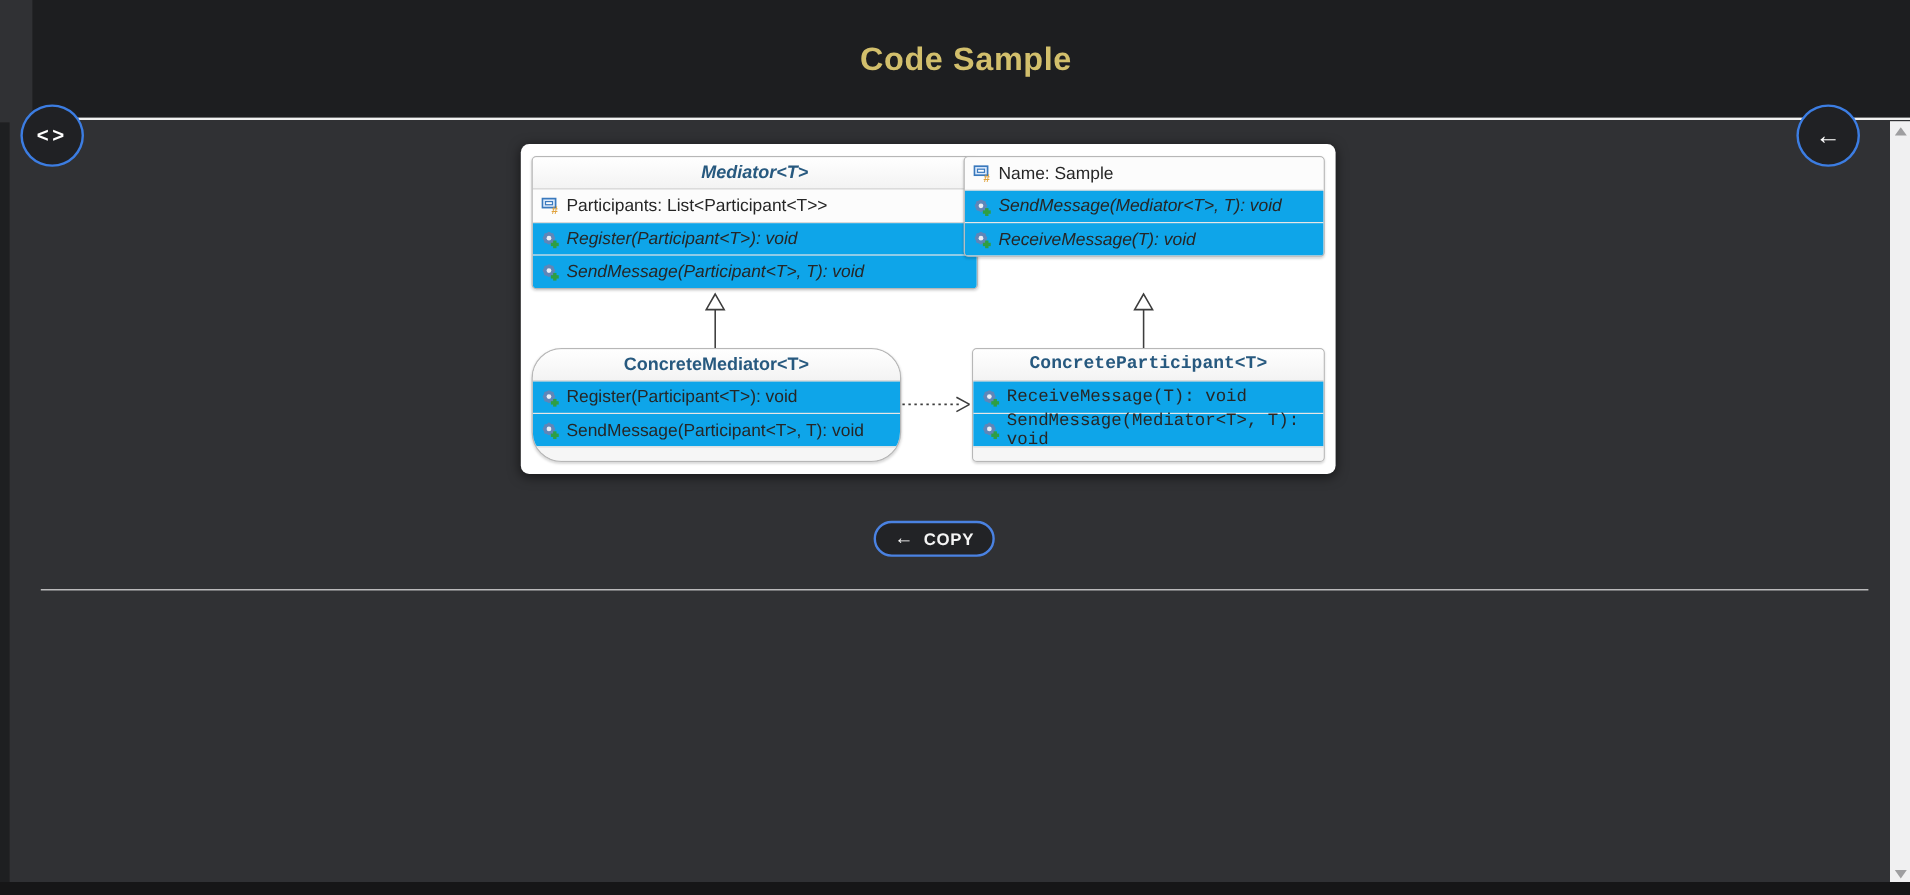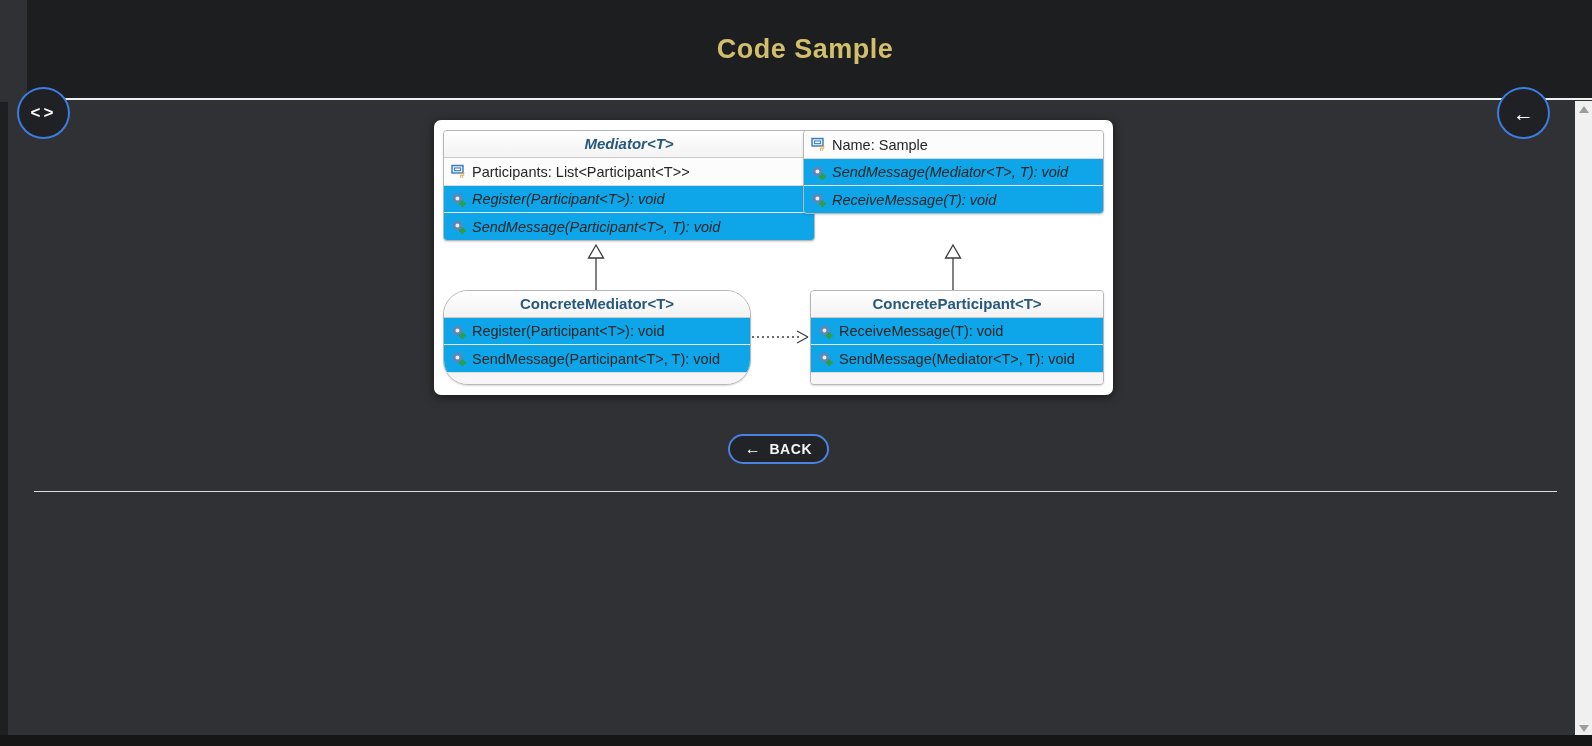--- a/index.html
+++ b/index.html
@@ -251,21 +251,21 @@
                 <rect x="10.6" y="9" width="3" height="7" fill="#2f9e44"></rect>
                 <rect x="8.6" y="11" width="7" height="3" fill="#2f9e44"></rect>
               </svg>
           </span>
           <span class="rt">SendMessage(Participant&lt;T&gt;, T): void</span>
         </div>
       </div>
       <div class="c-footer"></div>
     </div>
 
-    <div class="cbox" style="left:376px; top:170px; width:294px;">
+    <div class="cbox" style="left:376px; top:170px; width:294px;font-family:Liberation Mono, monospace;">
       <div class="c-title">ConcreteParticipant&lt;T&gt;</div>
       <div class="c-rows methods">
         <div class="c-row">
           <span class="ic">
             <svg width="15" height="15" viewBox="0 0 16 16">
                 <rect x="2.4" y="2.4" width="9" height="9" rx="2" fill="#5f86b8"></rect>
                 <rect x="2.4" y="2.4" width="9" height="9" rx="2" fill="#5f86b8" transform="rotate(45 6.9 6.9)"></rect>
                 <circle cx="6.9" cy="6.9" r="2.1" fill="#e9eff6"></circle>
                 <rect x="10.6" y="9" width="3" height="7" fill="#2f9e44"></rect>
                 <rect x="8.6" y="11" width="7" height="3" fill="#2f9e44"></rect>
@@ -287,21 +287,21 @@
         </div>
       </div>
       <div class="c-footer"></div>
     </div>
 
   </section>
 
   <div class="actions">
     <button class="pill-btn">
       <span class="b-arrow">←</span>
-      <span>BACK</span>
+      <span>COPY</span>
     </button>
   </div>
 
   <div class="divider"></div>
 
   <div class="scrollbar">
     <div class="sb-btn">
       <span class="tri-up"></span>
     </div>
     <div class="sb-btn">

